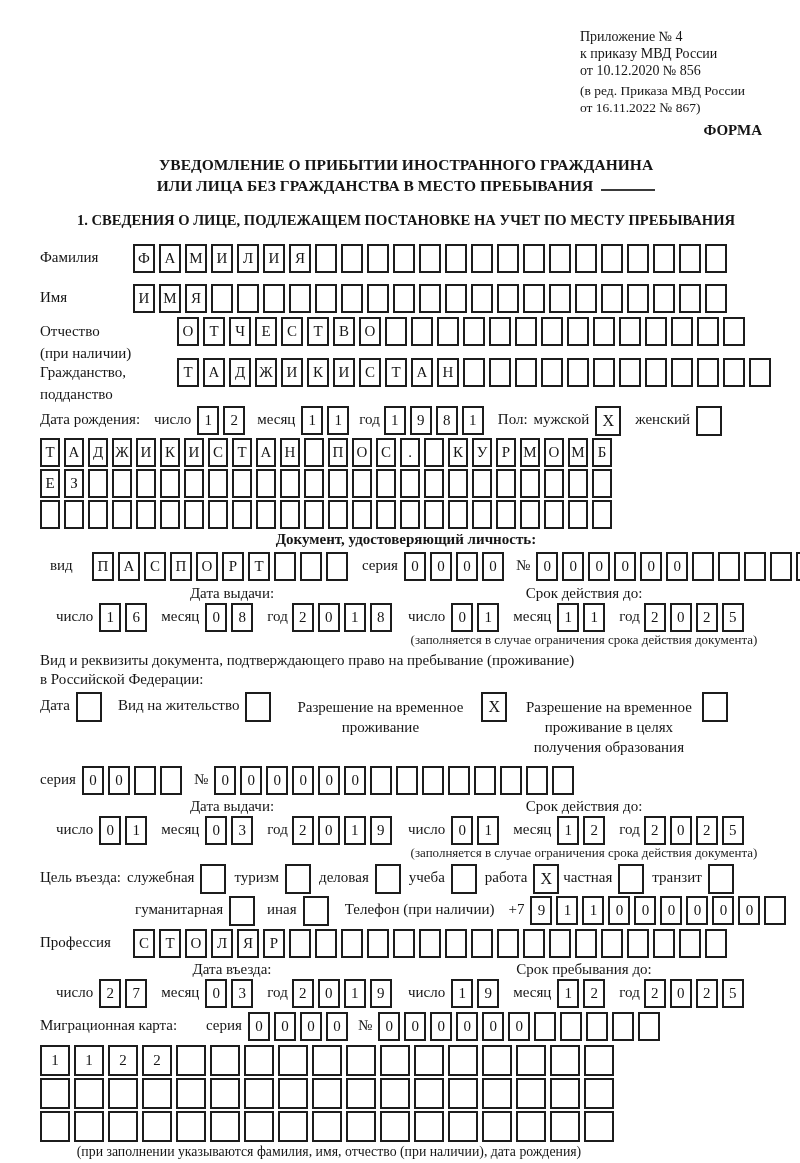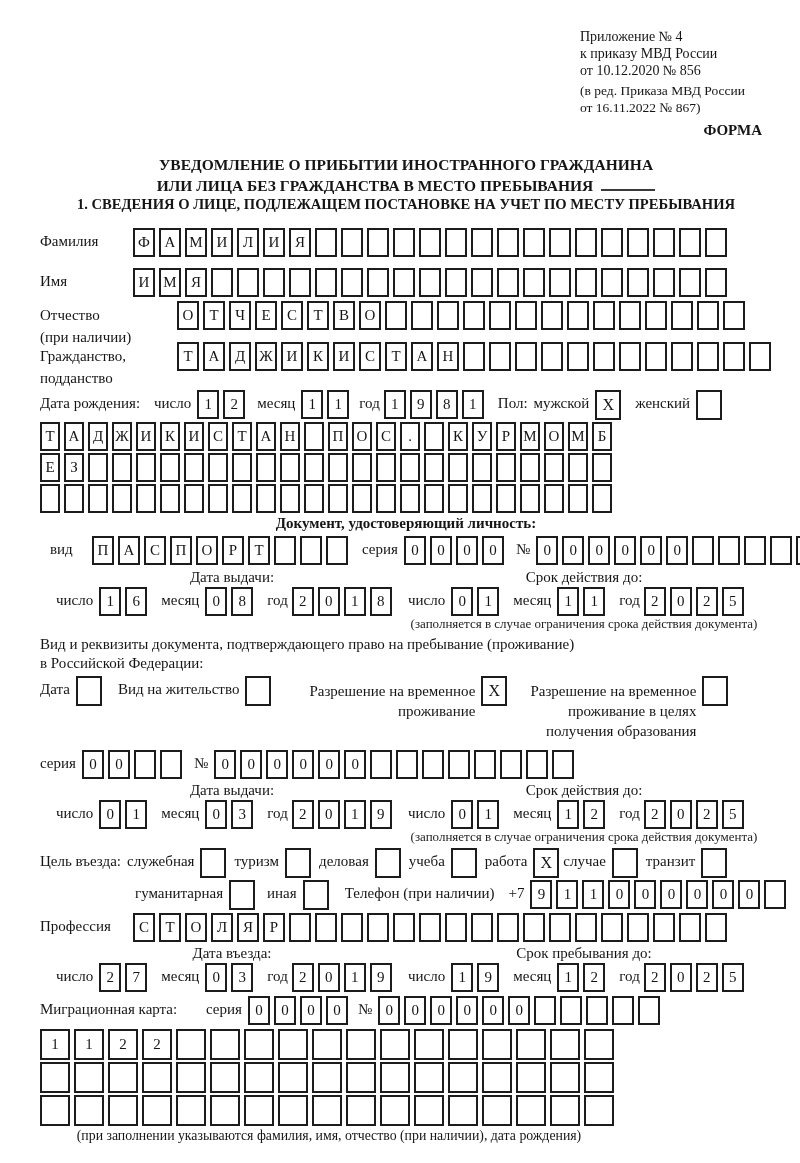--- a/index.html
+++ b/index.html
@@ -10,21 +10,21 @@
     overflow:hidden;
   }
   .page { position:relative; width:800px; height:1163px; padding:28px 28px 0 40px; }
 
   .hdr { margin-left:540px; line-height:17px; font-size:14px; }
   .hdr-note { margin-left:540px; margin-top:3px; line-height:17px; font-size:13.5px; }
   .forma { text-align:right; margin:6px 10px 0 0; font-weight:bold; font-size:15px; height:18px; }
 
   .title { text-align:center; font-weight:bold; font-size:15.5px; margin-top:14px; line-height:21px; }
   .blankline { display:inline-block; width:54px; border-bottom:2px solid #3a3a3a; height:13px; margin-left:8px; }
-  .sect { text-align:center; font-weight:bold; font-size:14.6px; height:18px; }
+  .sect { text-align:center; font-weight:bold; font-size:14.6px; margin-top:16px; height:18px; }
 
   .row { display:flex; align-items:flex-start; }
   .cells { display:flex; flex:0 0 auto; }
   .cell {
     flex:0 0 auto; width:22px; height:29px; border:2px solid #1c1c1c; margin-right:4px;
     display:flex; align-items:center; justify-content:center; font-size:15px; background:#fff;
   }
   .cells-sm .cell { width:20px; height:29px; margin-right:4px; }
   .cells-lg .cell { width:30px; height:31px; margin-right:4px; }
   .cbox {
@@ -36,21 +36,21 @@
   .t { padding-top:5px; margin-right:6px; flex:0 0 auto; }
 
   .dl { display:flex; align-items:flex-start; }
   .dl .cells { margin-right:10px; }
   .dp { display:flex; margin-left:16px; }
   .dp-col { width:352px; }
   .dp-head { text-align:center; height:17px; line-height:17px; }
   .dp-note { text-align:center; font-size:13px; line-height:14px; margin-top:1px; color:#222; }
 
   .intro { line-height:19px; margin-top:0; }
-  .optwrap { display:inline-block; text-align:right; line-height:20px; padding-top:5px; flex:0 0 auto; }
+  .optwrap { display:inline-block; text-align:center; line-height:20px; padding-top:5px; flex:0 0 auto; }
   .rep-note { font-size:13.8px; text-align:center; margin-top:2px; line-height:15px; }
 </style>
 </head>
 <body>
 
 <div class="page">
 
   <div class="hdr">
     <div>Приложение № 4</div>
     <div>к приказу МВД России</div>
@@ -480,21 +480,21 @@
     <span class="t">служебная</span>
     <span class="cbox" style="margin-right:8px"></span>
     <span class="t">туризм</span>
     <span class="cbox" style="margin-right:8px"></span>
     <span class="t">деловая</span>
     <span class="cbox" style="margin-right:8px"></span>
     <span class="t">учеба</span>
     <span class="cbox" style="margin-right:8px"></span>
     <span class="t">работа</span>
     <span class="cbox" style="margin-right:4px">X</span>
-    <span class="t">случае</span>
+    <span class="t">частная</span>
     <span class="cbox" style="margin-right:8px"></span>
     <span class="t">транзит</span>
     <span class="cbox"></span>
   </div>
 
   <div class="row" style="margin-top:2px;margin-left:95px">
     <span class="t">гуманитарная</span>
     <span class="cbox" style="margin-right:12px"></span>
     <span class="t">иная</span>
     <span class="cbox" style="margin-right:16px"></span>

